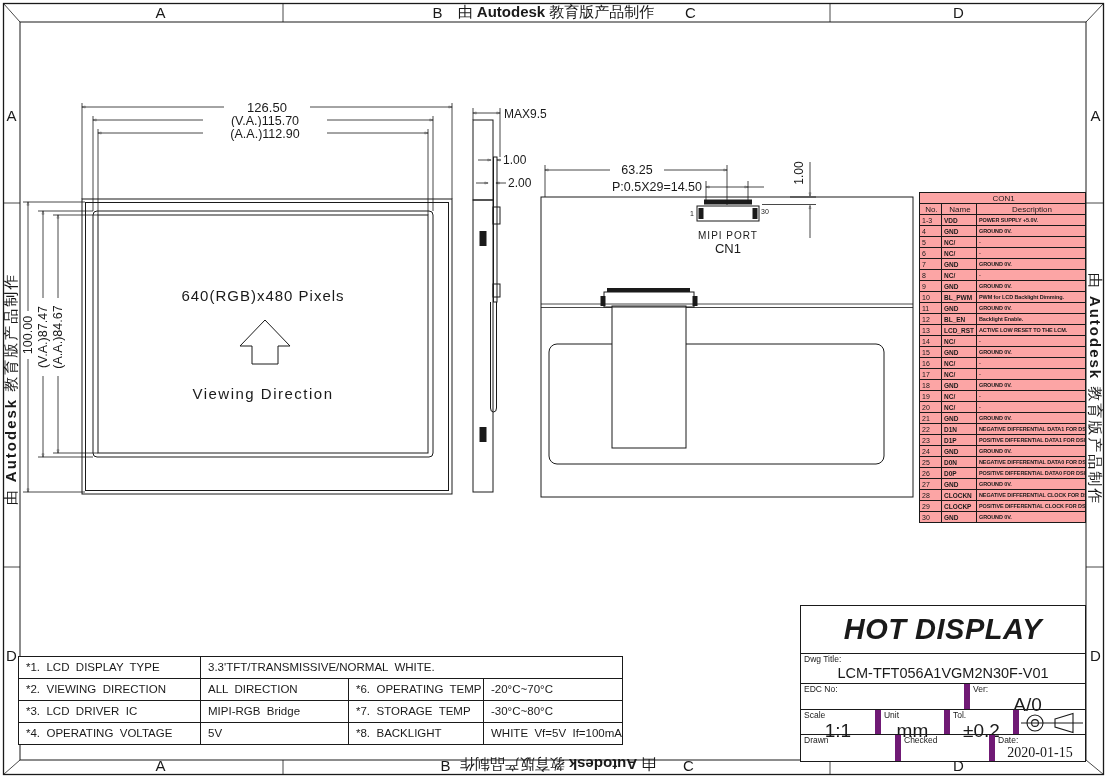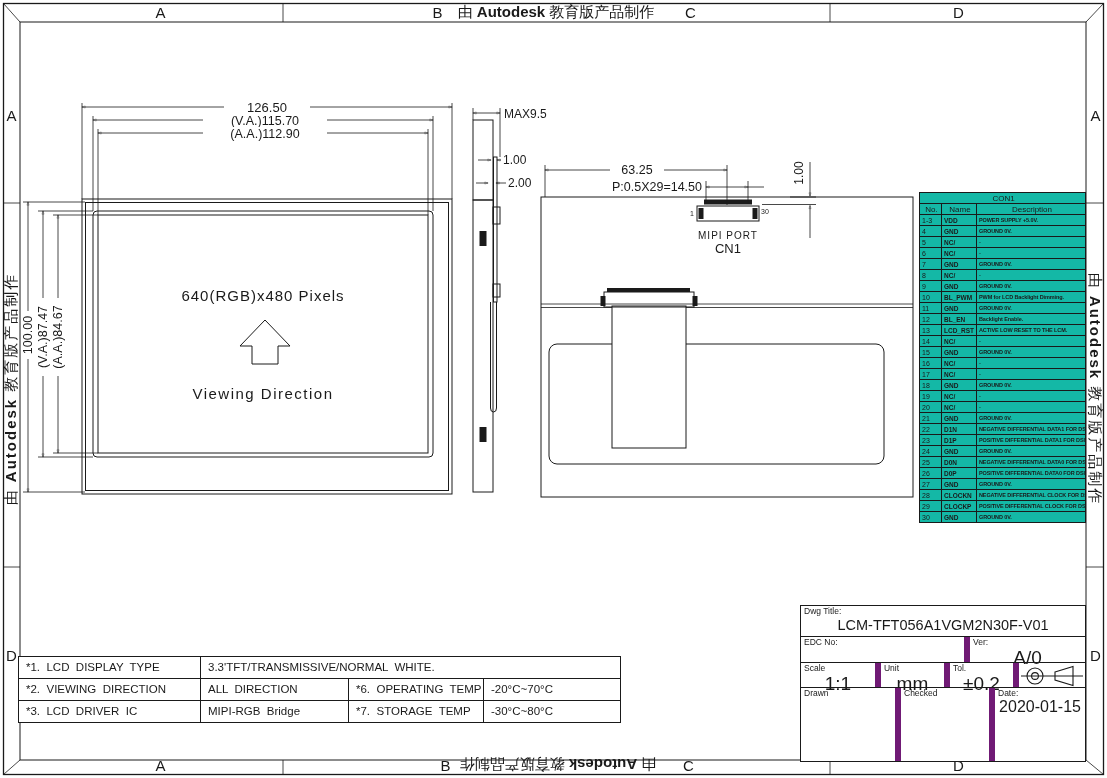--- a/index.html
+++ b/index.html
@@ -15,21 +15,21 @@
   .ln .mask{fill:#ffffff;stroke:none;}
   .dtx{font-family:"Liberation Sans",sans-serif;fill:#1a1a1a;stroke:none;}
   .zone{position:absolute;width:17px;text-align:center;font-size:15px;line-height:17px;}
   .wm{position:absolute;font-size:15px;line-height:16px;text-align:center;white-space:nowrap;}
   .wm b{font-weight:bold;}
   .wm-top{left:445px;top:4px;width:222px;}
   .wm-bottom{left:447px;top:756px;width:222px;transform:rotate(180deg);}
   .wm-left{left:-154px;top:381px;width:330px;transform:rotate(-90deg);letter-spacing:2px;}
   .wm-right{left:930px;top:381px;width:330px;transform:rotate(90deg);letter-spacing:2px;}
   
-  .pin-table{position:absolute;left:919px;top:192px;width:166px;background:#14b8a6;}
+  .pin-table{position:absolute;left:919px;top:192px;width:166px;background:#fca5a5;}
   .pin-table table{border-collapse:collapse;width:166px;table-layout:fixed;}
   .pin-table th,.pin-table td{border:1px solid #1a1a1a;padding:0 0 0 2px;overflow:hidden;
        white-space:nowrap;height:10px;line-height:9px;font-weight:normal;text-align:left;}
   .pin-table th{font-size:8px;text-align:center;}
   .pin-table td.c-no{font-size:7px;}
   .pin-table td.c-name{font-size:6.5px;font-weight:bold;}
   .pin-table td.c-desc{font-size:5.5px;font-weight:bold;letter-spacing:-0.1px;}
   
   .spec-table{position:absolute;left:18px;top:656px;background:#fff;}
   .spec-table table{border-collapse:collapse;table-layout:fixed;}
@@ -354,25 +354,34 @@
           <td>ALL  DIRECTION</td>
           <td>*6.  OPERATING  TEMP</td>
           <td>-20°C~70°C</td>
         </tr>
           <tr>
           <td>*3.  LCD  DRIVER  IC</td>
           <td>MIPI-RGB  Bridge</td>
           <td>*7.  STORAGE  TEMP</td>
           <td>-30°C~80°C</td>
         </tr>
+          <tr>
+          <td>*4.  OPERATING  VOLTAGE</td>
+          <td>5V</td>
+          <td>*8.  BACKLIGHT</td>
+          <td>WHITE  Vf=5V  If=100mA</td>
+        </tr>
         </tbody>
     </table>
   </div>
 
   <div class="title-block">
+    <div class="tb-row" style="height:48px;">
+      <div class="company">HOT DISPLAY</div>
+    </div>
     <div class="tb-row" style="height:30px;">
       <div class="tb-cell" style="width:100%;">
         <span class="tb-lbl">Dwg  Title:</span>
         <span class="tb-val" style="font-size:14.5px;padding-top:11px;">LCM-TFT056A1VGM2N30F-V01</span>
       </div>
     </div>
     <div class="tb-row" style="height:26px;">
       <div class="tb-cell" style="width:163px;">
         <span class="tb-lbl">EDC  No:</span>
         <span class="tb-val"></span>
@@ -408,18 +417,18 @@
     </div>
     <div class="tb-row" style="flex:1;">
       <div class="tb-cell" style="width:94px;">
         <span class="tb-lbl">Drawn</span>
       </div>
       <div class="tb-cell" style="width:94px;">
         <span class="tb-lbl">Checked</span>
       </div>
       <div class="tb-cell" style="flex:1;">
         <span class="tb-lbl">Date:</span>
-        <span class="tb-val" style="font-size:16px;">2020-01-15</span>
+        <span class="tb-val" style="font-size:14px;font-family:Liberation Serif, serif;">2020-01-15</span>
       </div>
     </div>
   </div>
 
 </div>
 
 </body></html>

